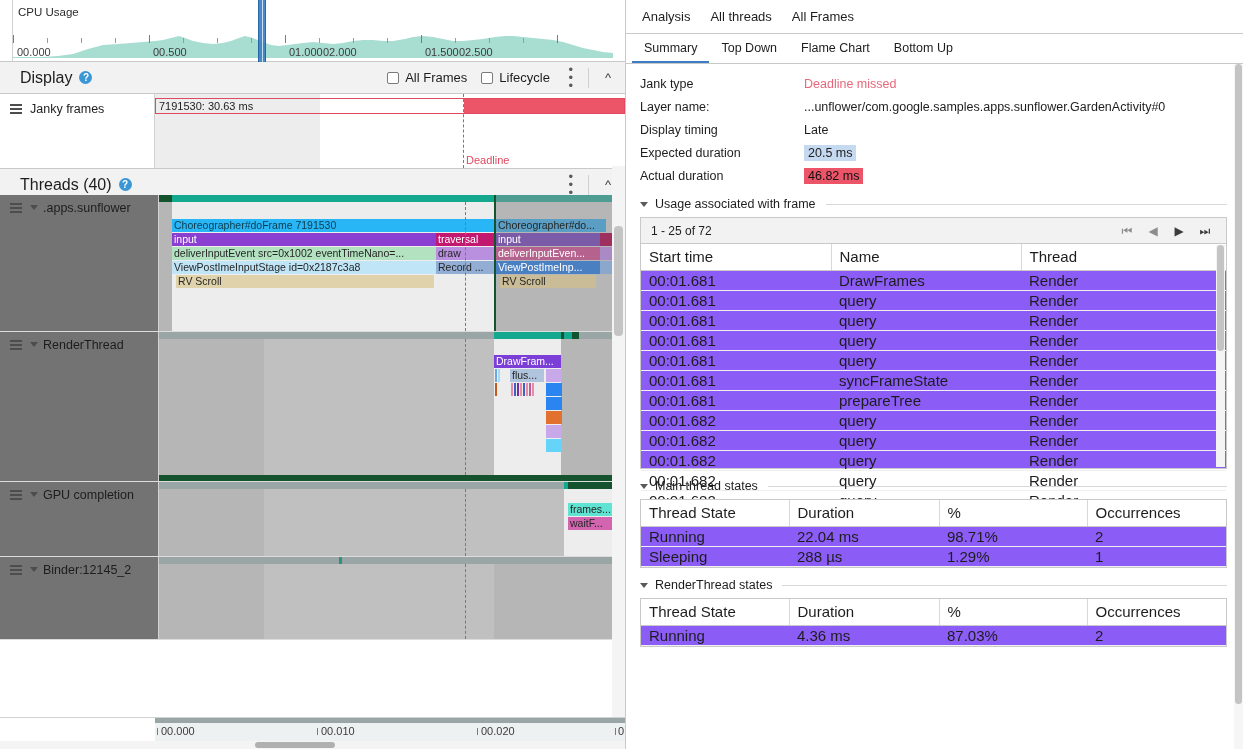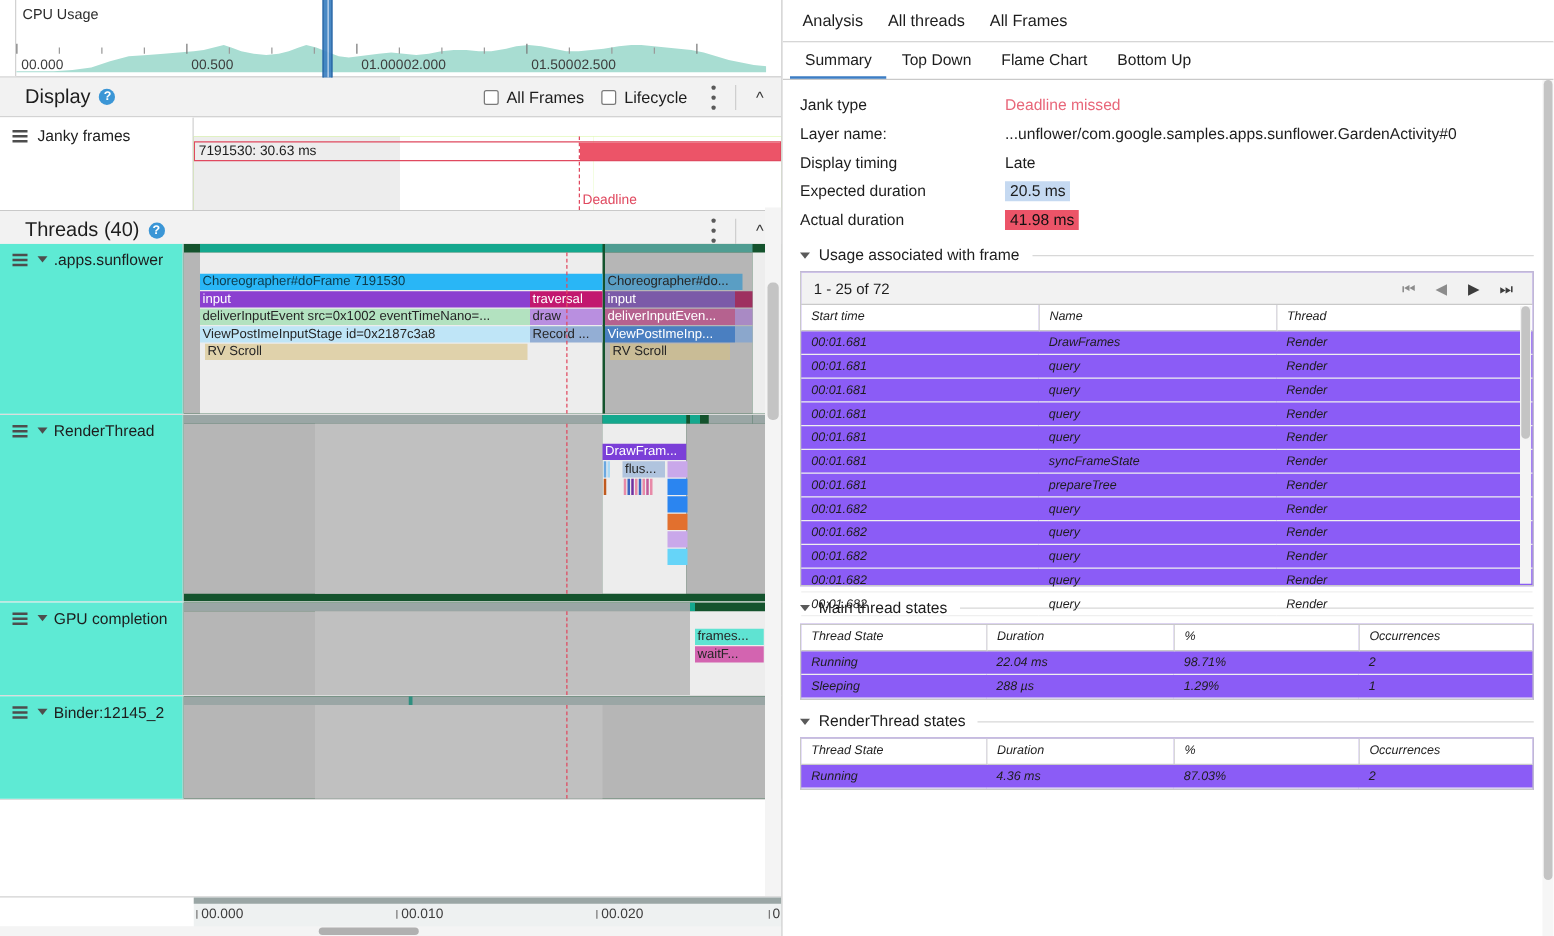--- a/index.html
+++ b/index.html
@@ -55,37 +55,37 @@
   
   .jank-row { display: flex; height: 75px; border-bottom: 1px solid #c9c9c9; background: #fff; }
   .row-gutter { width: 155px; display: flex; align-items: flex-start; padding-top: 8px;
                 border-right: 1px solid #d2d2d2; background: #fff; }
   .hamb { width: 12px; height: 10px; margin: 2px 8px 0 10px; position: relative; }
   .hamb i { position: absolute; left: 0; width: 12px; height: 1.6px; background: #4d4d4d; }
   .hamb i:nth-child(1){ top: 0; } .hamb i:nth-child(2){ top: 4px; } .hamb i:nth-child(3){ top: 8px; }
   .caret { width: 0; height: 0; border-left: 4.5px solid transparent; border-right: 4.5px solid transparent;
            border-top: 5.5px solid #4d4d4d; margin: 4px 5px 0 0; }
   .row-name { font-size: 12.5px; color: #1d1d1d; }
-  .jank-track { flex: 1; position: relative; background: #bef264; overflow: hidden; margin-top: 15px; }
+  .jank-track { flex: 1; position: relative; background: #fef9c3; overflow: hidden; }
   .jank-band { position: absolute; top: 0; height: 100%; }
   .jank-bar { position: absolute; left: 0; top: 4px; height: 16px; width: 100%;
               border: 1px solid #e0495f; box-sizing: border-box; background: transparent; }
   .jank-bar-fill { position: absolute; top: 0; height: 100%; background: #ec5468; }
   .jank-bar-txt { position: absolute; left: 3px; top: 0; font-size: 11px; color: #1d1d1d;
                   line-height: 14px; }
   .deadline-line { position: absolute; top: 0; bottom: 0; width: 0;
                    border-left: 1px dashed #e0495f; }
   .deadline-txt { position: absolute; bottom: 2px; font-size: 11px; color: #e0495f; padding-left: 3px; }
 
   
   .threads-list { position: absolute; left: 0; right: 0; top: 195px; bottom: 32px;
                   overflow: hidden; }
   .th-row { display: flex; border-bottom: 1px solid #dcdcdc; background: #fff; }
-  .th-gutter { width: 147px; display: flex; align-items: flex-start; padding-top: 6px;
-               border-right: 1px solid #d2d2d2; background: #5eead4; }
+  .th-gutter { width: 159px; display: flex; align-items: flex-start; padding-top: 6px;
+               border-right: 1px solid #d2d2d2; background: #737373; }
   .th-track { flex: 1; position: relative; background: #14532d; overflow: hidden; }
   .cpu-state-bar { position: absolute; top: 0; height: 7px; }
   .slice { position: absolute; font-size: 10.5px; color: #fff; line-height: 13px;
            padding-left: 2px; overflow: hidden; white-space: nowrap; height: 13px; }
   .slice.dark { color: #262626; }
 
   
   .bottom-axis { position: absolute; left: 0; right: 0; bottom: 0; height: 32px;
                  background: #fff; border-top: 1px solid #d2d2d2; }
   .baxis-inner { position: absolute; left: 155px; right: 0; top: 0; height: 100%;
@@ -127,21 +127,21 @@
   .sec-bar .lbl { font-size: 12.5px; color: #1d1d1d; white-space: nowrap; }
   .sec-bar .rule { flex: 1; height: 1px; background: #d8d8d8; margin-left: 10px; }
 
   .tablebox { margin: 6px 16px 0 14px; border: 1px solid #c9c9c9; background: #8b5cf6; position: relative; }
   .pager { height: 26px; background: #f2f2f2; border-bottom: 1px solid #c9c9c9;
            display: flex; align-items: center; padding: 0 8px 0 10px; }
   .pager .cnt { font-size: 12px; color: #1d1d1d; }
   .pager .sp { flex: 1; }
   .pg-btn { width: 26px; text-align: center; color: #8c8c8c; font-size: 12px; }
   .pg-btn.on { color: #3c3c3c; }
-  table { border-collapse: collapse; width: 100%; font-size: 10px; table-layout: fixed; font-style: italic; }
+  table { border-collapse: collapse; width: 100%; font-size: 15px; table-layout: fixed; }
   th { text-align: left; font-weight: normal; padding: 4px 0 5px 8px; border-bottom: 1px solid #c9c9c9;
        border-right: 1px solid #d8d8d8; color: #1d1d1d; background: #fff; }
   th:last-child { border-right: none; }
   td { padding: 1px 0 1px 8px; color: #1d1d1d; border-bottom: 1px solid #efefef; height: 19px; }
   .evt-scroll { position: absolute; right: 1px; top: 27px; bottom: 1px; width: 9px; background: #f4f4f4; }
   .evt-thumb { position: absolute; left: 1px; width: 7px; top: 0; height: 106px; background: #c4c4c4; border-radius: 4px; }
   .clip { overflow: hidden; }
   .rscroll { position: absolute; right: 0; top: 0; bottom: 0; width: 9px; background: #f6f6f6; }
   .rscroll-thumb { position: absolute; left: 1px; width: 7px; background: #c4c4c4; border-radius: 4px; }
 </style>
@@ -447,21 +447,21 @@
       <div class="kv">
         <span class="k">Display timing</span>
         <span class="v">Late</span>
       </div>
       <div class="kv">
         <span class="k">Expected duration</span>
         <span class="v hl-blue">20.5 ms</span>
       </div>
       <div class="kv">
         <span class="k">Actual duration</span>
-        <span class="v hl-red">41.98 ms</span>
+        <span class="v hl-red">46.82 ms</span>
       </div>
 
       <div class="section">
         <div class="sec-bar">
           <span class="tri"></span>
           <span class="lbl">Usage associated with frame</span>
           <span class="rule"></span>
         </div>
       </div>
 

